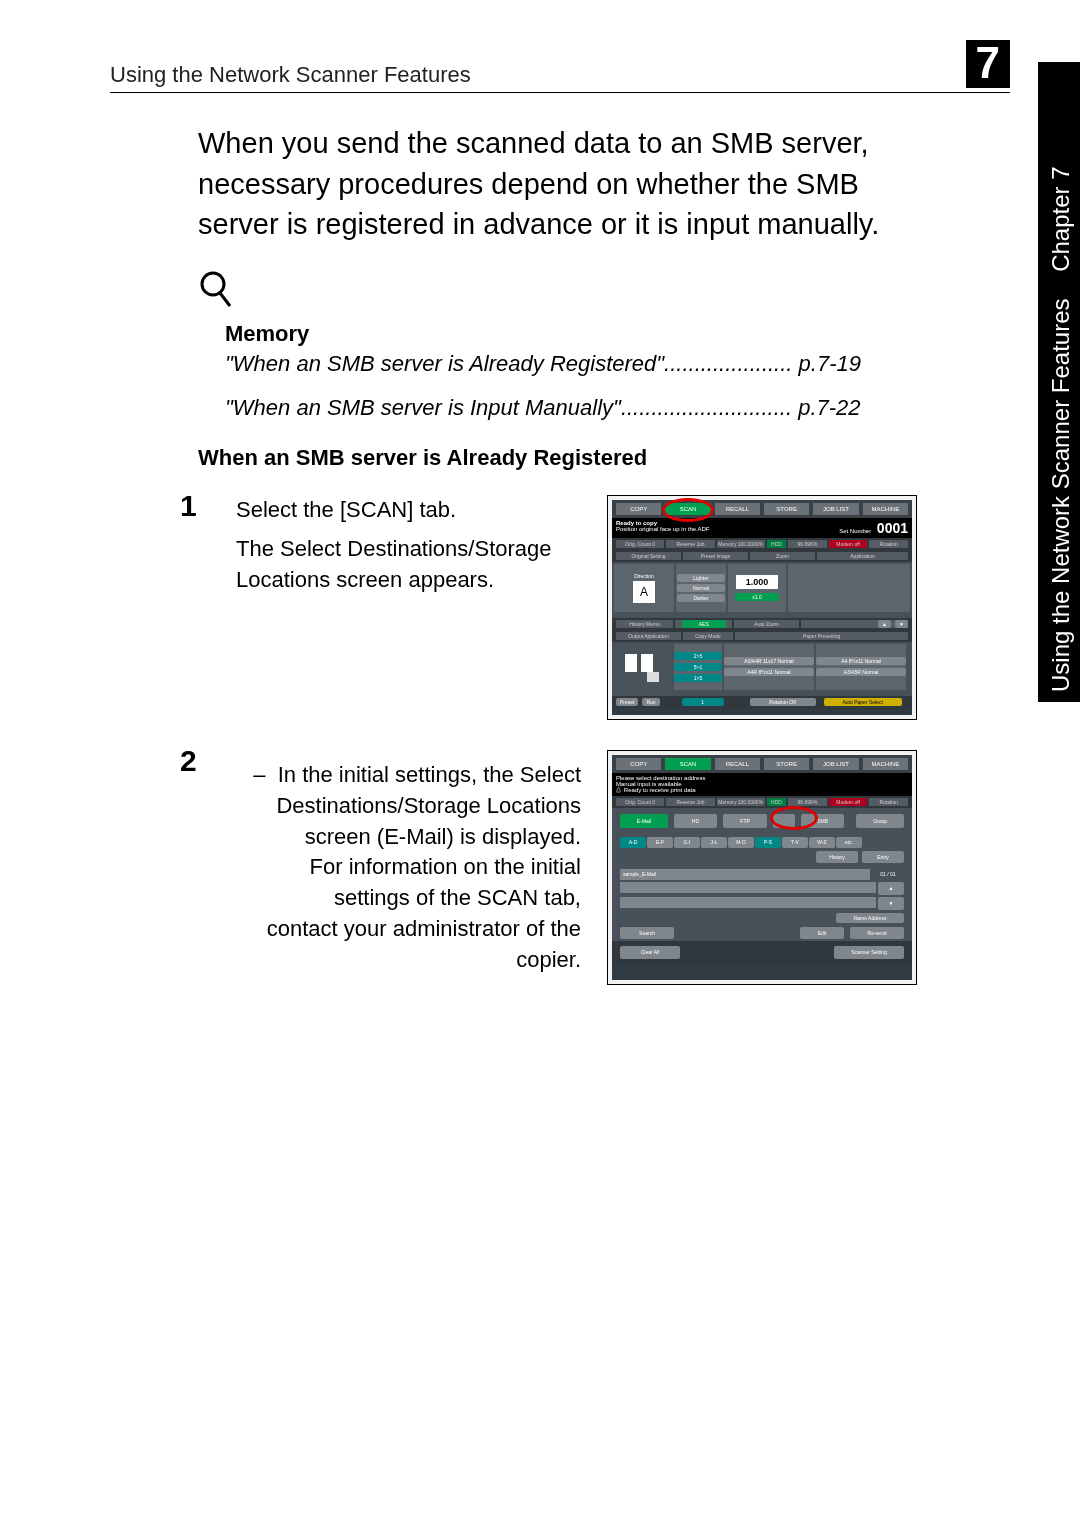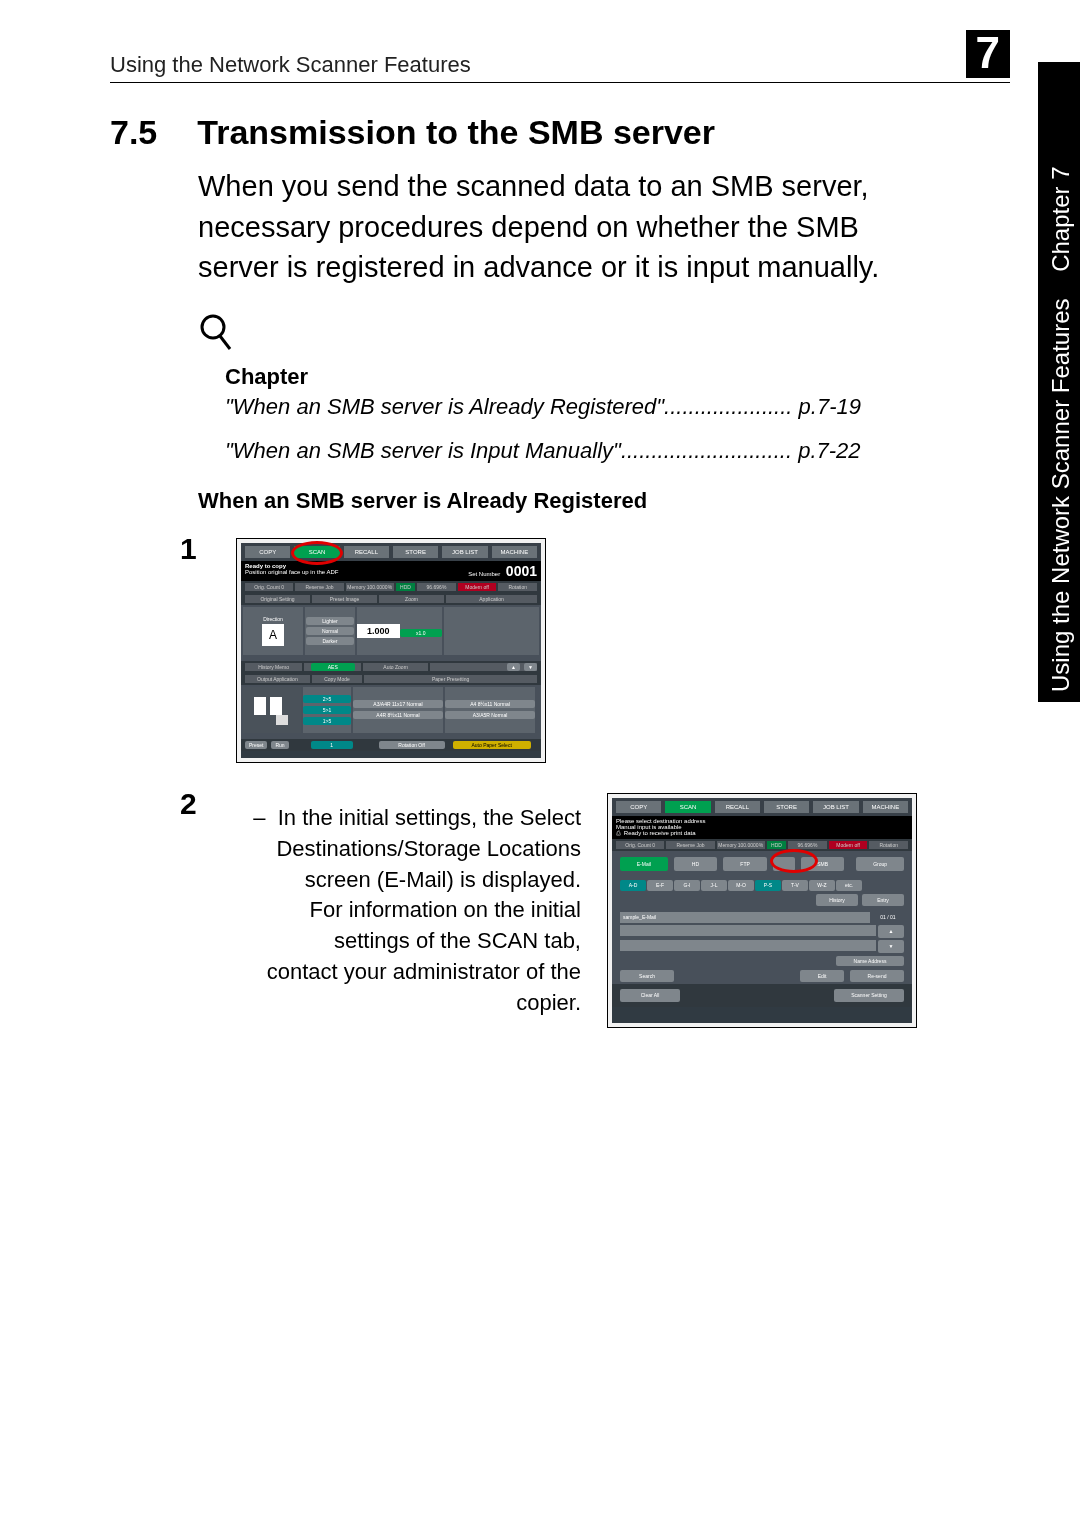--- a/index.html
+++ b/index.html
@@ -7,21 +7,21 @@
     padding: 0;
     font-family: Arial, Helvetica, sans-serif;
     background: #fff;
     width: 1080px;
     height: 1529px;
     position: relative;
     overflow: hidden;
   }
   .page {
     position: relative;
-    padding: 30px 70px 40px 110px;
+    padding: 40px 70px 40px 110px;
     height: 1449px;
   }
   .header-bar {
     display: flex;
     justify-content: space-between;
     align-items: flex-end;
     border-bottom: 1.5px solid #000;
     padding-bottom: 4px;
     margin-bottom: 30px;
   }
@@ -236,42 +236,42 @@
     <div class="header-title">Using the Network Scanner Features</div>
     <div class="chapter-num-box">7</div>
   </div>
 
   <div class="side-tab">
     <div class="side-tab-text">
       <span>Using the Network Scanner Features</span>&nbsp;&nbsp;&nbsp;&nbsp;<span>Chapter 7</span>
     </div>
   </div>
 
-  <h1 class="section-heading">
-    <span>7.5</span>
-    <span>Transmission to the SMB server</span>
-  </h1>
 
   <p class="body-text">When you send the scanned data to an SMB server, necessary procedures depend on whether the SMB server is registered in advance or it is input manually.</p>
 
   <div class="mag-icon">
     <svg width="36" height="40" viewBox="0 0 36 40">
       <circle cx="15" cy="15" r="11" stroke="#000" stroke-width="3" fill="none"></circle>
       <line x1="22" y1="24" x2="32" y2="37" stroke="#000" stroke-width="3"></line>
     </svg>
   </div>
 
-  <div class="detail-label">Chapter</div>
+  <div class="detail-label">Memory</div>
   <div class="detail-line">"When an SMB server is Already Registered"..................... p.7-19</div>
   <div class="detail-line">"When an SMB server is Input Manually"............................ p.7-22</div>
 
   <div class="sub-heading">When an SMB server is Already Registered</div>
 
   <div class="step-row">
     <div class="step-num">1</div>
+    <div class="step-text-col">
+      <div>Select the [SCAN] tab.</div>
+      <div style="margin-top:8px">The Select Destinations/Storage Locations screen appears.</div>
+    </div>
     <div class="screenshot-box">
       <div class="shot">
         <div class="tab-row">
           <div class="tab">COPY</div>
           <div class="tab active">SCAN</div>
           <div class="tab">RECALL</div>
           <div class="tab">STORE</div>
           <div class="tab">JOB LIST</div>
           <div class="tab">MACHINE</div>
         </div>
@@ -305,21 +305,21 @@
         <div class="panel-area" style="height:52px">
           <div class="panel-cell" style="width:60px;height:48px;flex-direction:column">
             <span style="font-size:5px">Direction</span>
             <div style="background:#fff;color:#000;width:22px;height:22px;display:flex;align-items:center;justify-content:center;font-size:12px;margin-top:2px">A</div>
           </div>
           <div class="panel-cell" style="width:50px;height:48px;flex-direction:column;gap:2px">
             <span class="panel-btn" style="width:40px">Lighter</span>
             <span class="panel-btn" style="width:40px">Normal</span>
             <span class="panel-btn" style="width:40px">Darker</span>
           </div>
-          <div class="panel-cell" style="width:85px;height:48px;flex-direction:row;background:#5c646c">
+          <div class="panel-cell" style="width:58px;height:48px;flex-direction:column;background:#5c646c">
             <div style="background:#fff;color:#000;font-size:9px;font-weight:bold;padding:2px 10px">1.000</div>
             <span class="panel-btn green-btn" style="margin-top:4px;width:36px">x1.0</span>
           </div>
           <div class="panel-cell" style="flex:1;height:48px;background:#5c646c"></div>
         </div>
         <div class="thin-bar">
           <div class="thin-seg" style="flex:0.8">History Memo</div>
           <div class="thin-seg" style="flex:0.8;">
               <span class="panel-btn green-btn" style="width:36px">AES</span>
             </div>

